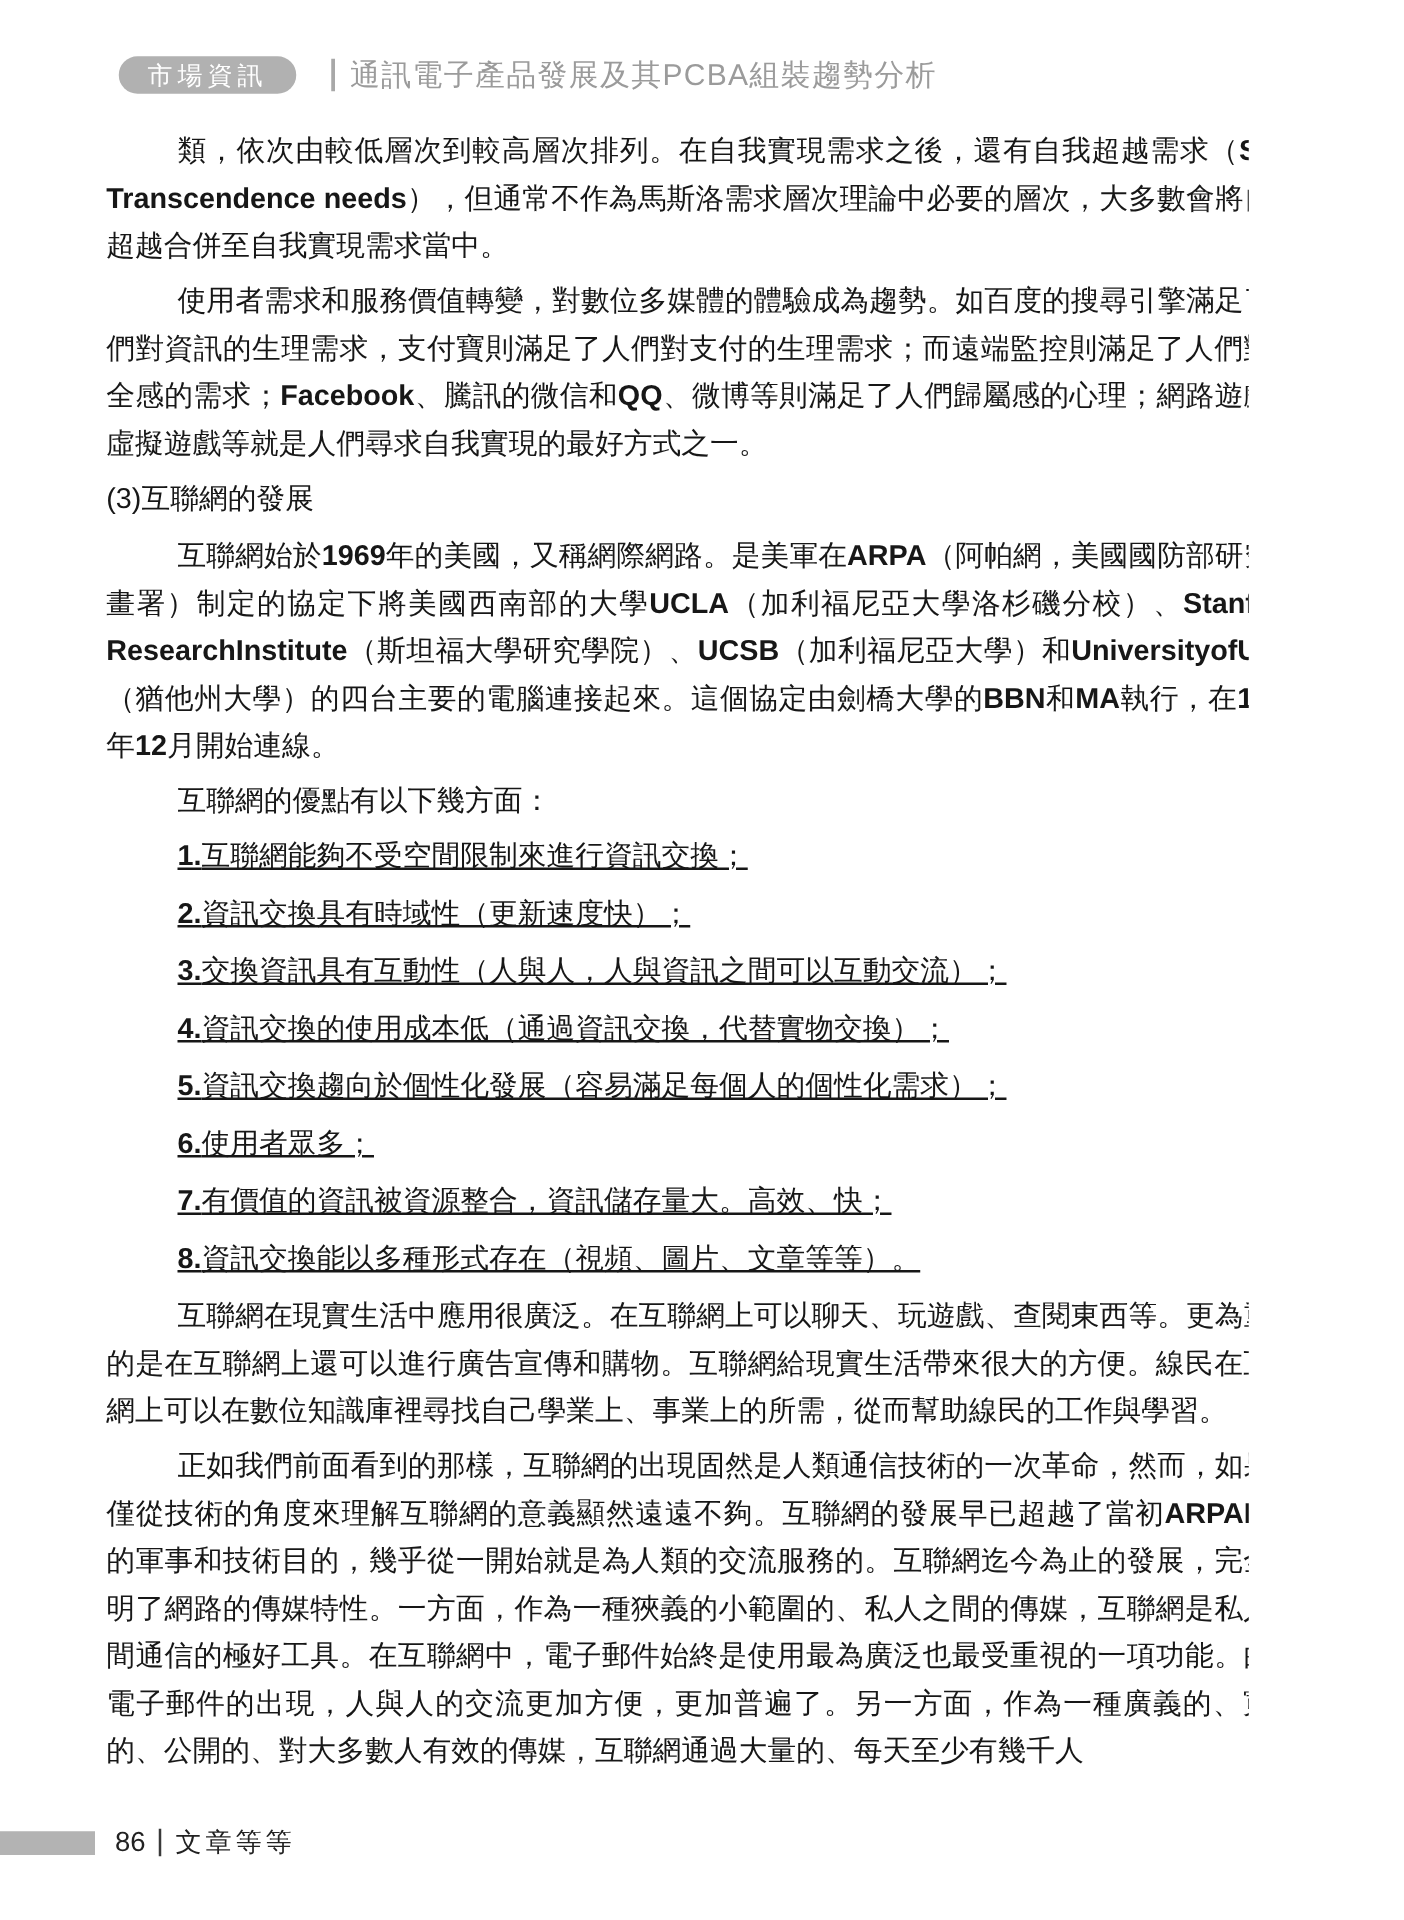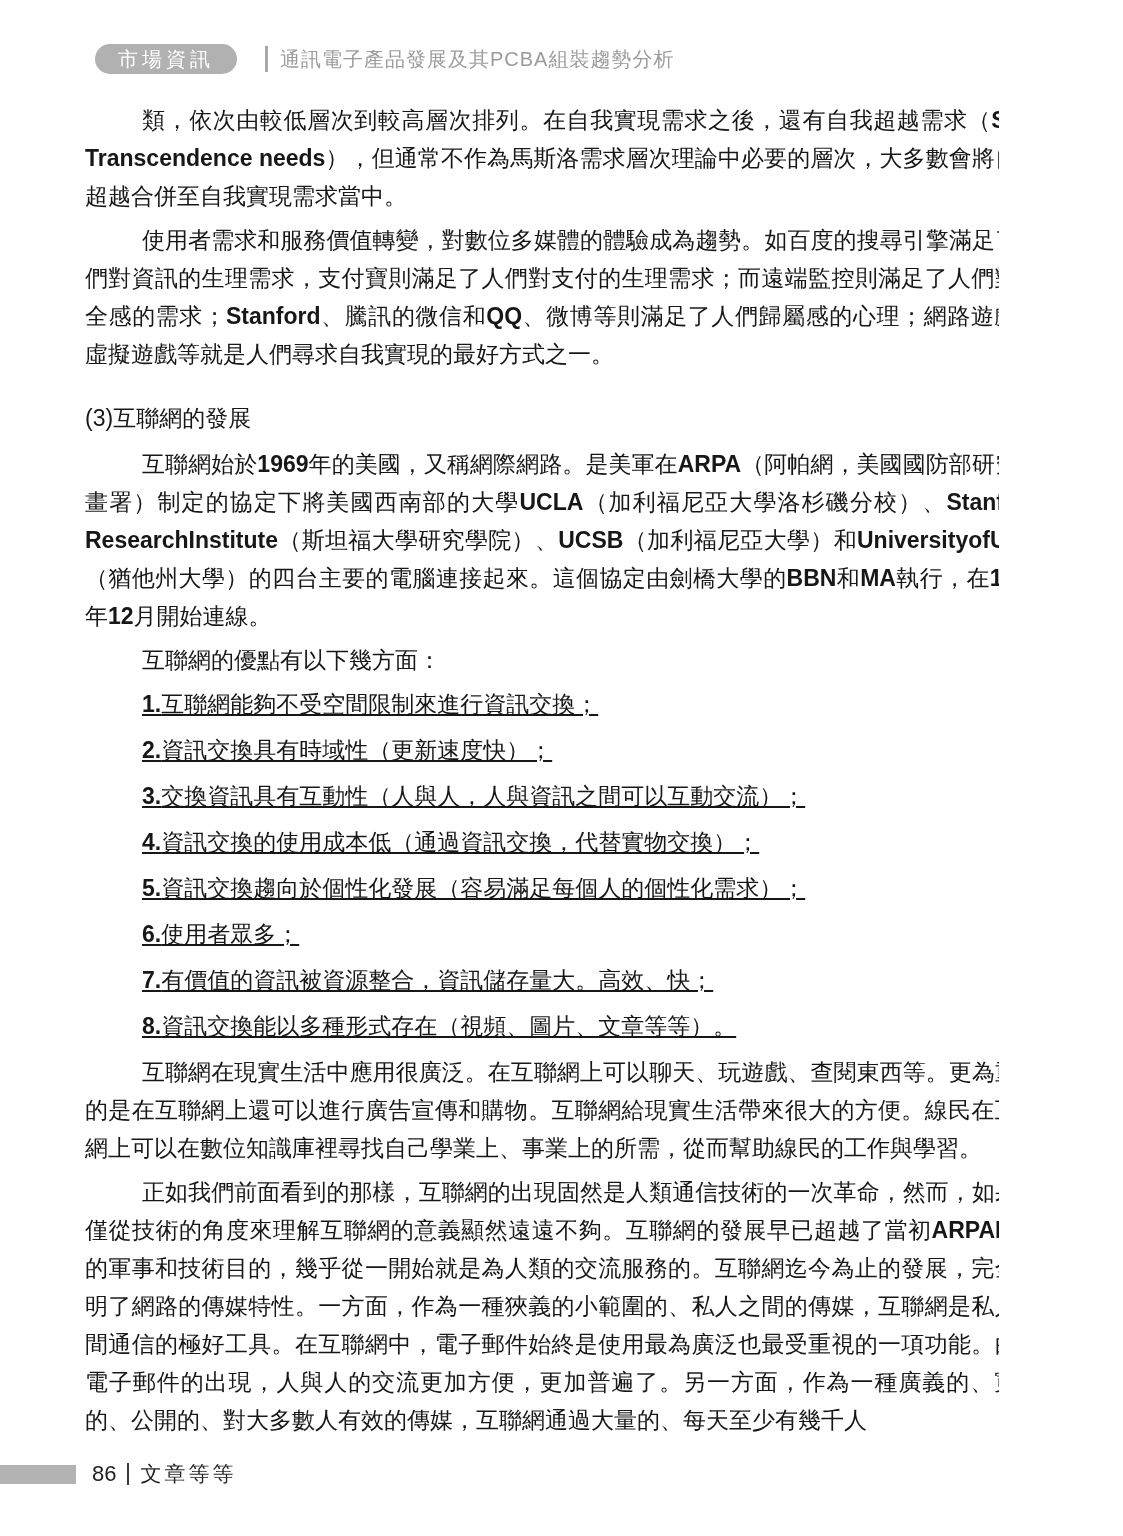--- a/index.html
+++ b/index.html
@@ -20,31 +20,31 @@
     background:#b1b1b1;border-radius:16px;
     color:#ffffff;font-size:20px;letter-spacing:4px;
     display:flex;align-items:center;justify-content:center;
     flex:0 0 auto;
   }
   .hdr-sep{
     width:3px;height:26px;background:#a8a8a8;
     margin-left:28px;margin-right:12px;flex:0 0 auto;
   }
   .hdr-title{
-    color:#9b9b9b;font-size:20px;letter-spacing:1px;
+    color:#9b9b9b;font-size:24px;letter-spacing:1px;
     white-space:nowrap;
   }
   
   .content{
     position:absolute;left:85px;top:101px;width:956px;
     color:#171717;font-size:23px;line-height:38px;
     text-align:justify;
   }
   .content p{margin:0 0 6px;text-indent:57px;}
-  .content .h3{margin:26px 0 8px;text-indent:0;}
+  .content .h3{margin:6px 0 8px;text-indent:0;}
   .content .li{margin:0 0 8px;text-indent:57px;}
   .content .list{margin:2px 0 4px;text-decoration:underline;}
   .latin{font-family:"Liberation Sans",sans-serif;font-weight:700;}
   .h3 .latin{font-weight:400;}
   
   .ftr{
     position:absolute;left:0;bottom:50px;height:24px;
     display:flex;align-items:center;
   }
   .ftr-bar{width:76px;height:19px;background:#b3b3b3;flex:0 0 auto;}
@@ -62,21 +62,21 @@
 <div class="page">
 
   <div class="hdr">
     <div class="badge">市場資訊</div>
     <div class="hdr-sep"></div>
     <div class="hdr-title">通訊電子產品發展及其PCBA組裝趨勢分析</div>
   </div>
 
   <div class="content">
     <p>類，依次由較低層次到較高層次排列。在自我實現需求之後，還有自我超越需求（<span class="latin">Self-Transcendence needs</span>），但通常不作為馬斯洛需求層次理論中必要的層次，大多數會將自我超越合併至自我實現需求當中。</p>
-    <p>使用者需求和服務價值轉變，對數位多媒體的體驗成為趨勢。如百度的搜尋引擎滿足了人們對資訊的生理需求，支付寶則滿足了人們對支付的生理需求；而遠端監控則滿足了人們對安全感的需求；<span class="latin">Stanford</span>、騰訊的微信和<span class="latin">QQ</span>、微博等則滿足了人們歸屬感的心理；網路遊戲、虛擬遊戲等就是人們尋求自我實現的最好方式之一。</p>
+    <p>使用者需求和服務價值轉變，對數位多媒體的體驗成為趨勢。如百度的搜尋引擎滿足了人們對資訊的生理需求，支付寶則滿足了人們對支付的生理需求；而遠端監控則滿足了人們對安全感的需求；<span class="latin">Facebook</span>、騰訊的微信和<span class="latin">QQ</span>、微博等則滿足了人們歸屬感的心理；網路遊戲、虛擬遊戲等就是人們尋求自我實現的最好方式之一。</p>
     <div class="h3">(<span class="latin">3</span>)互聯網的發展</div>
     <p>互聯網始於<span class="latin">1969</span>年的美國，又稱網際網路。是美軍在<span class="latin">ARPA</span>（阿帕網，美國國防部研究計畫署）制定的協定下將美國西南部的大學<span class="latin">UCLA</span>（加利福尼亞大學洛杉磯分校）、<span class="latin">Stanford ResearchInstitute</span>（斯坦福大學研究學院）、<span class="latin">UCSB</span>（加利福尼亞大學）和<span class="latin">UniversityofUtah</span>（猶他州大學）的四台主要的電腦連接起來。這個協定由劍橋大學的<span class="latin">BBN</span>和<span class="latin">MA</span>執行，在<span class="latin">1969</span>年<span class="latin">12</span>月開始連線。</p>
     <p>互聯網的優點有以下幾方面：</p>
     <div class="list">
       <p class="li"><span class="latin">1.</span>互聯網能夠不受空間限制來進行資訊交換；</p>
       <p class="li"><span class="latin">2.</span>資訊交換具有時域性（更新速度快）；</p>
       <p class="li"><span class="latin">3.</span>交換資訊具有互動性（人與人，人與資訊之間可以互動交流）；</p>
       <p class="li"><span class="latin">4.</span>資訊交換的使用成本低（通過資訊交換，代替實物交換）；</p>
       <p class="li"><span class="latin">5.</span>資訊交換趨向於個性化發展（容易滿足每個人的個性化需求）；</p>
       <p class="li"><span class="latin">6.</span>使用者眾多；</p>

